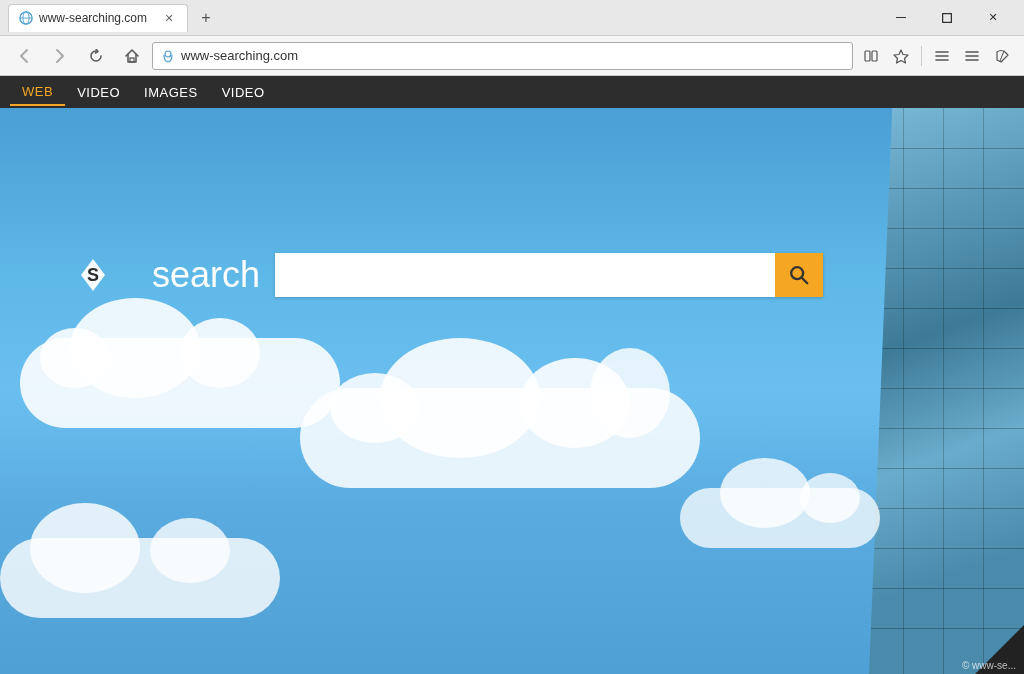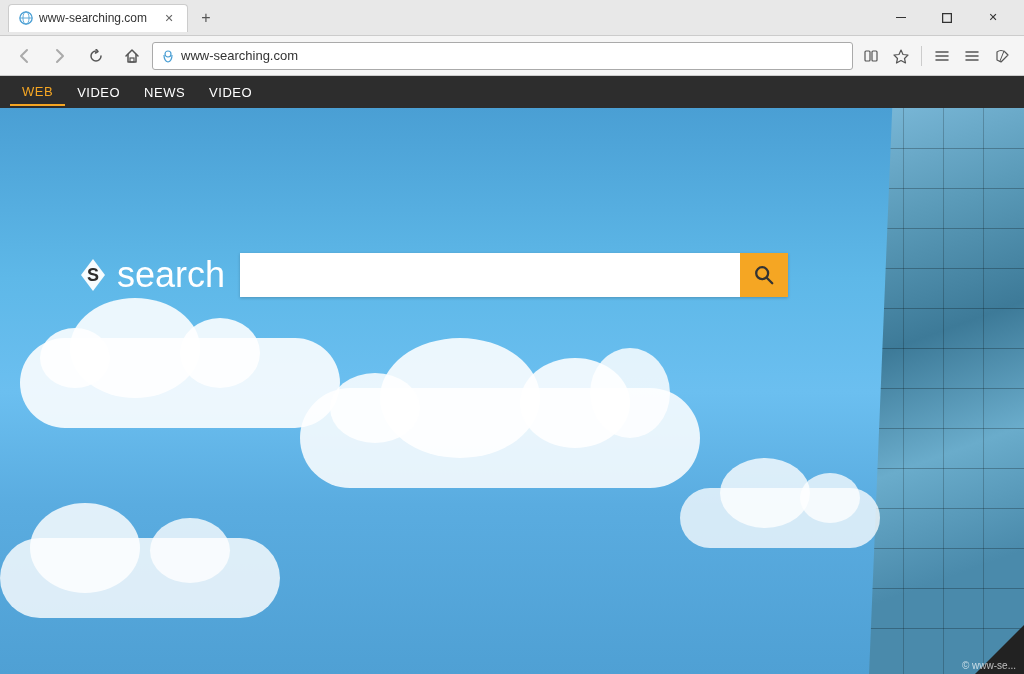--- a/index.html
+++ b/index.html
@@ -301,20 +301,21 @@
     .logo-icon {
       width: 36px;
       height: 36px;
     }
 
     .brand-name {
       font-size: 36px;
       font-weight: 300;
       color: #fff;
       letter-spacing: 0;
+      margin-left: 35px;
     }
 
     .search-box-wrapper {
       display: flex;
       align-items: stretch;
       box-shadow: 0 1px 3px rgba(0,0,0,0.2);
     }
 
     .search-input {
       width: 500px;
@@ -447,21 +448,21 @@
           <line x1="10" y1="3" x2="6" y2="13" stroke="#555" stroke-width="1" stroke-linecap="round"></line>
         </svg>
       </div>
     </div>
   </div>
 </div>
 
 <nav class="nav-menu">
   <div class="nav-menu-item active">WEB</div>
   <div class="nav-menu-item">VIDEO</div>
-  <div class="nav-menu-item">NEWS</div>
+  <div class="nav-menu-item">IMAGES</div>
   <div class="nav-menu-item">VIDEO</div>
 </nav>
 
 <div class="main-content">
 
   <div class="sky-bg"></div>
 
   <div style="position:absolute;top:230px;left:20px;width:320px;height:90px;background:rgba(255,255,255,0.88);border-radius:50px;z-index:2;">
     <div style="position:absolute;top:-40px;left:50px;width:130px;height:100px;background:rgba(255,255,255,0.88);border-radius:50%;"></div>
     <div style="position:absolute;top:-20px;left:160px;width:80px;height:70px;background:rgba(255,255,255,0.88);border-radius:50%;"></div>

